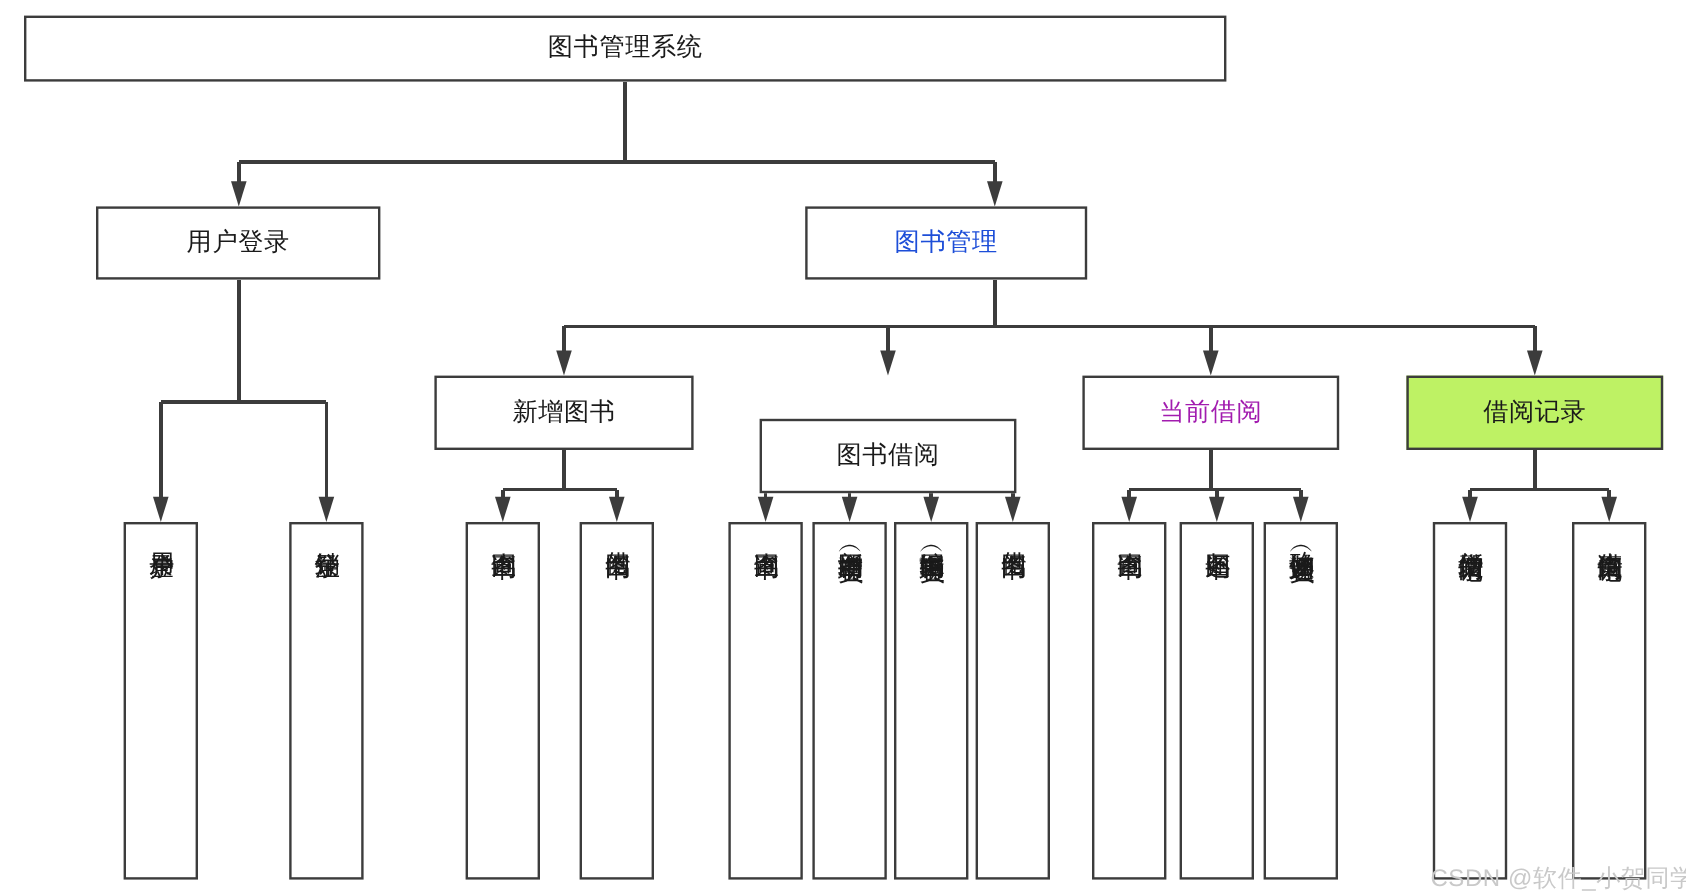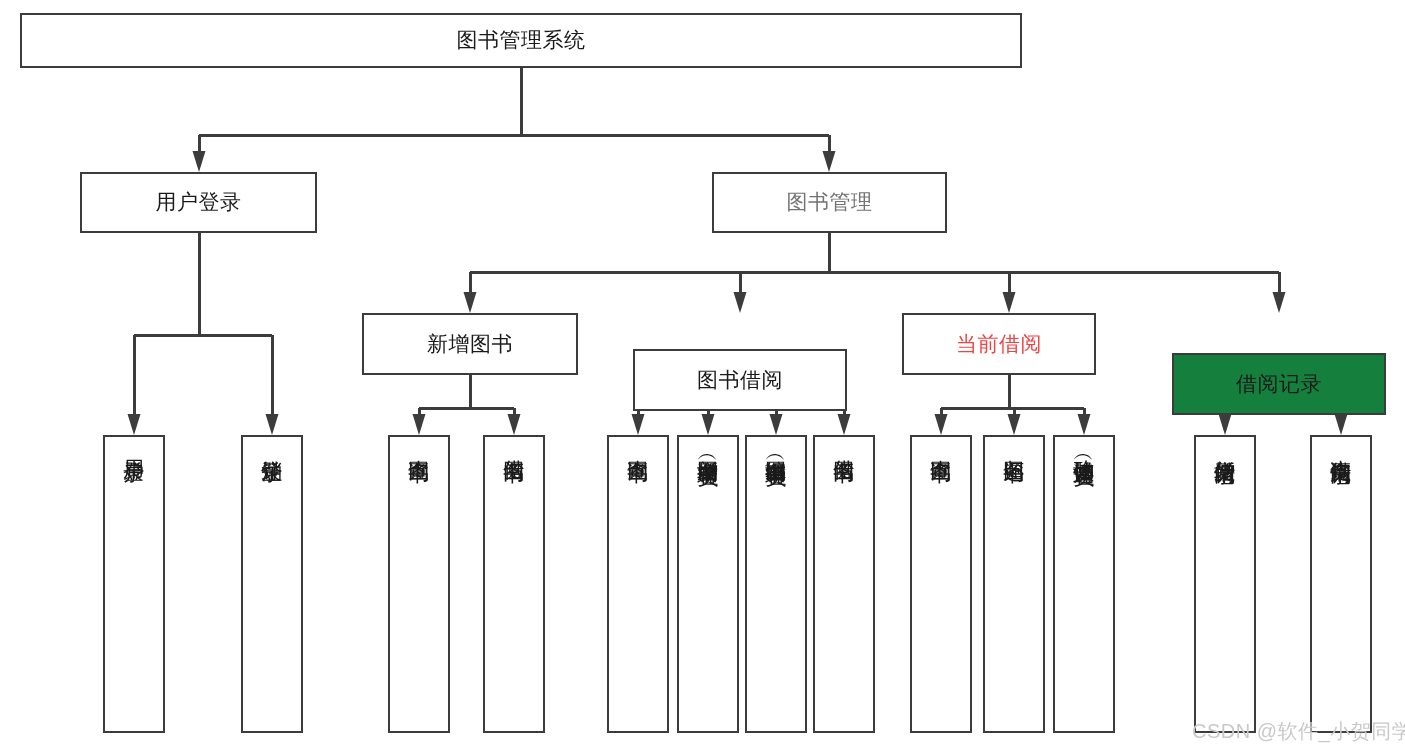--- a/index.html
+++ b/index.html
@@ -138,33 +138,33 @@
       </g>
   </svg>
 
   <div id="node-layer">
       <div class="node root horizontal" style="left: 20px; top: 13px; width: 1002px; height: 55px; border-color: rgb(60, 60, 60); background: rgb(255, 255, 255); color: rgb(26, 26, 26);">
         <span class="label">图书管理系统</span>
       </div>
       <div class="node level1 horizontal" style="left: 80px; top: 172px; width: 237px; height: 61px; border-color: rgb(60, 60, 60); background: rgb(255, 255, 255); color: rgb(26, 26, 26);">
         <span class="label">用户登录</span>
       </div>
-      <div class="node level1 horizontal" style="left: 712px; top: 172px; width: 235px; height: 61px; border-color: rgb(60, 60, 60); background: rgb(255, 255, 255); color: #737373; justify-content: center;">
+      <div class="node level1 horizontal" style="left: 671px; top: 172px; width: 235px; height: 61px; border-color: rgb(60, 60, 60); background: rgb(255, 255, 255); color: #1d4ed8; justify-content: center;">
         <span class="label">图书管理</span>
       </div>
       <div class="node level2 horizontal" style="left: 362px; top: 313px; width: 216px; height: 62px; border-color: rgb(60, 60, 60); background: rgb(255, 255, 255); color: rgb(26, 26, 26);">
         <span class="label">新增图书</span>
       </div>
       <div class="node level2 horizontal" style="left: 633px; top: 313px; width: 214px; height: 62px; border-color: rgb(60, 60, 60); background: rgb(255, 255, 255); color: rgb(26, 26, 26); margin-top: 36px;">
         <span class="label">图书借阅</span>
       </div>
-      <div class="node level2 horizontal" style="left: 902px; top: 313px; width: 194px; height: 62px; border-color: rgb(60, 60, 60); background: rgb(255, 255, 255); color: #ef4444;">
+      <div class="node level2 horizontal" style="left: 902px; top: 313px; width: 214px; height: 62px; border-color: rgb(60, 60, 60); background: rgb(255, 255, 255); color: #a21caf;">
         <span class="label">当前借阅</span>
       </div>
-      <div class="node level2 horizontal" style="left: 1172px; top: 313px; width: 214px; height: 62px; border-color: rgb(60, 60, 60); background: #15803d; color: rgb(26, 26, 26); margin-top: 40px;">
+      <div class="node level2 horizontal" style="left: 1172px; top: 313px; width: 214px; height: 62px; border-color: rgb(60, 60, 60); background: #bef264; color: rgb(26, 26, 26);">
         <span class="label">借阅记录</span>
       </div>
       <div class="node leaf vertical" style="left: 103px; top: 435px; width: 62px; height: 298px; border-color: rgb(60, 60, 60); background: rgb(255, 255, 255); color: rgb(26, 26, 26);">
         <span class="label">用户登录</span>
       </div>
       <div class="node leaf vertical" style="left: 241px; top: 435px; width: 62px; height: 298px; border-color: rgb(60, 60, 60); background: rgb(255, 255, 255); color: rgb(26, 26, 26);">
         <span class="label">注销登录</span>
       </div>
       <div class="node leaf vertical" style="left: 388px; top: 435px; width: 62px; height: 298px; border-color: rgb(60, 60, 60); background: rgb(255, 255, 255); color: rgb(26, 26, 26);">
         <span class="label">查询图书</span>

